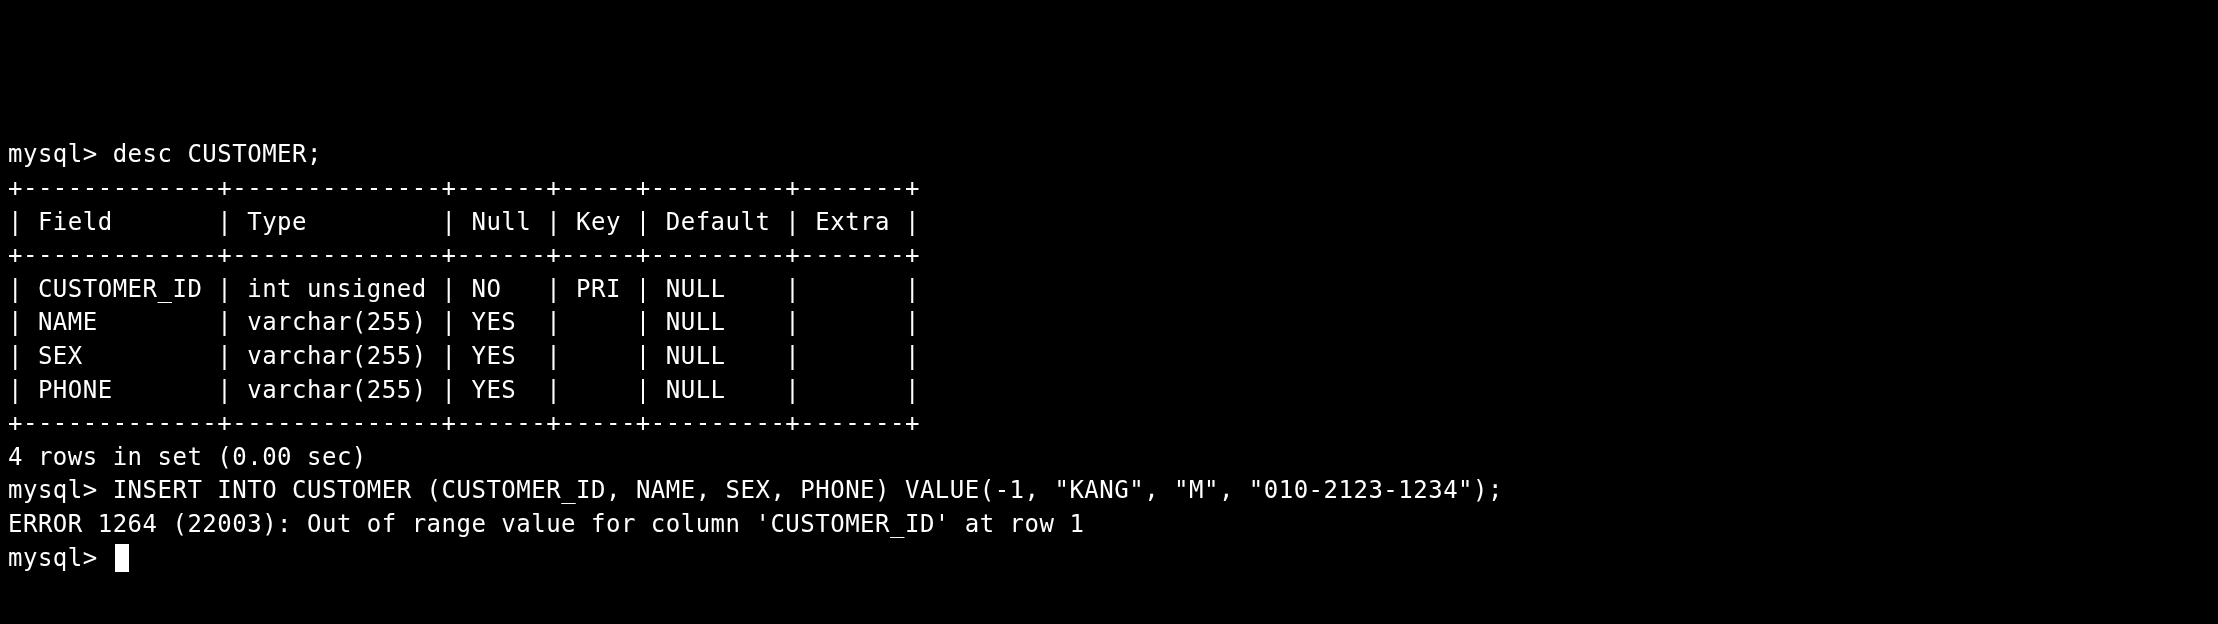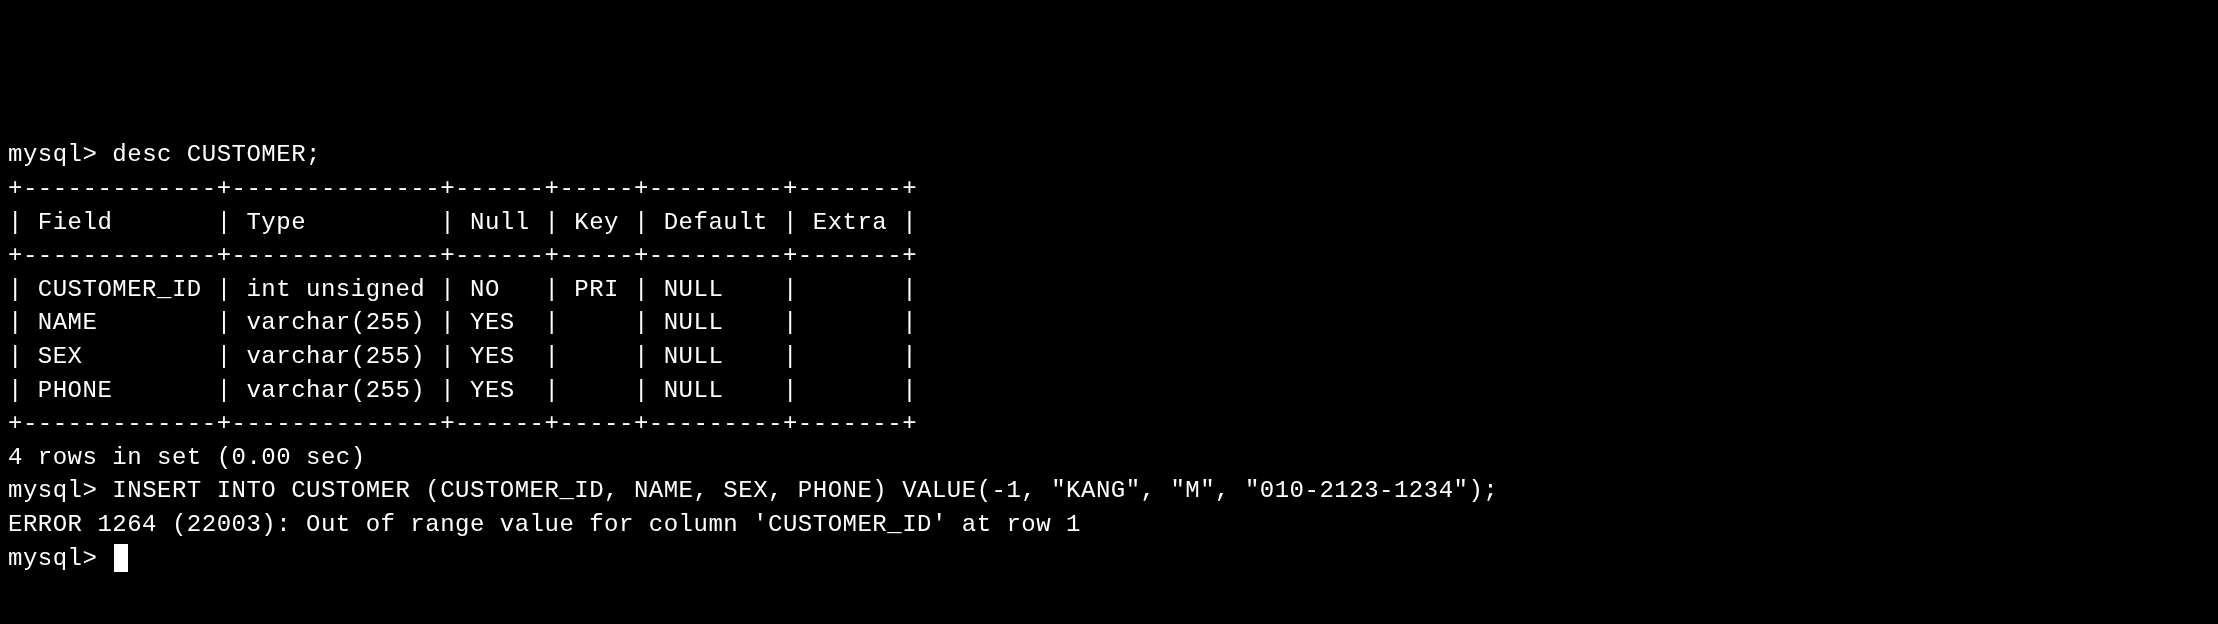--- a/index.html
+++ b/index.html
@@ -12,21 +12,20 @@
       color: #ffffff;
       font-family: "Menlo", "Consolas", "DejaVu Sans Mono", monospace;
       font-size: 24px;
       line-height: 1.4;
       padding: 4px 8px;
       white-space: pre;
       letter-spacing: 0.5px;
     }
     .terminal {
       display: block;
-      font-family: Liberation Mono, monospace;
     }
     .line {
       display: block;
     }
     .cursor {
       display: inline-block;
       width: 14px;
       height: 28px;
       background-color: #ffffff;
       vertical-align: text-bottom;

